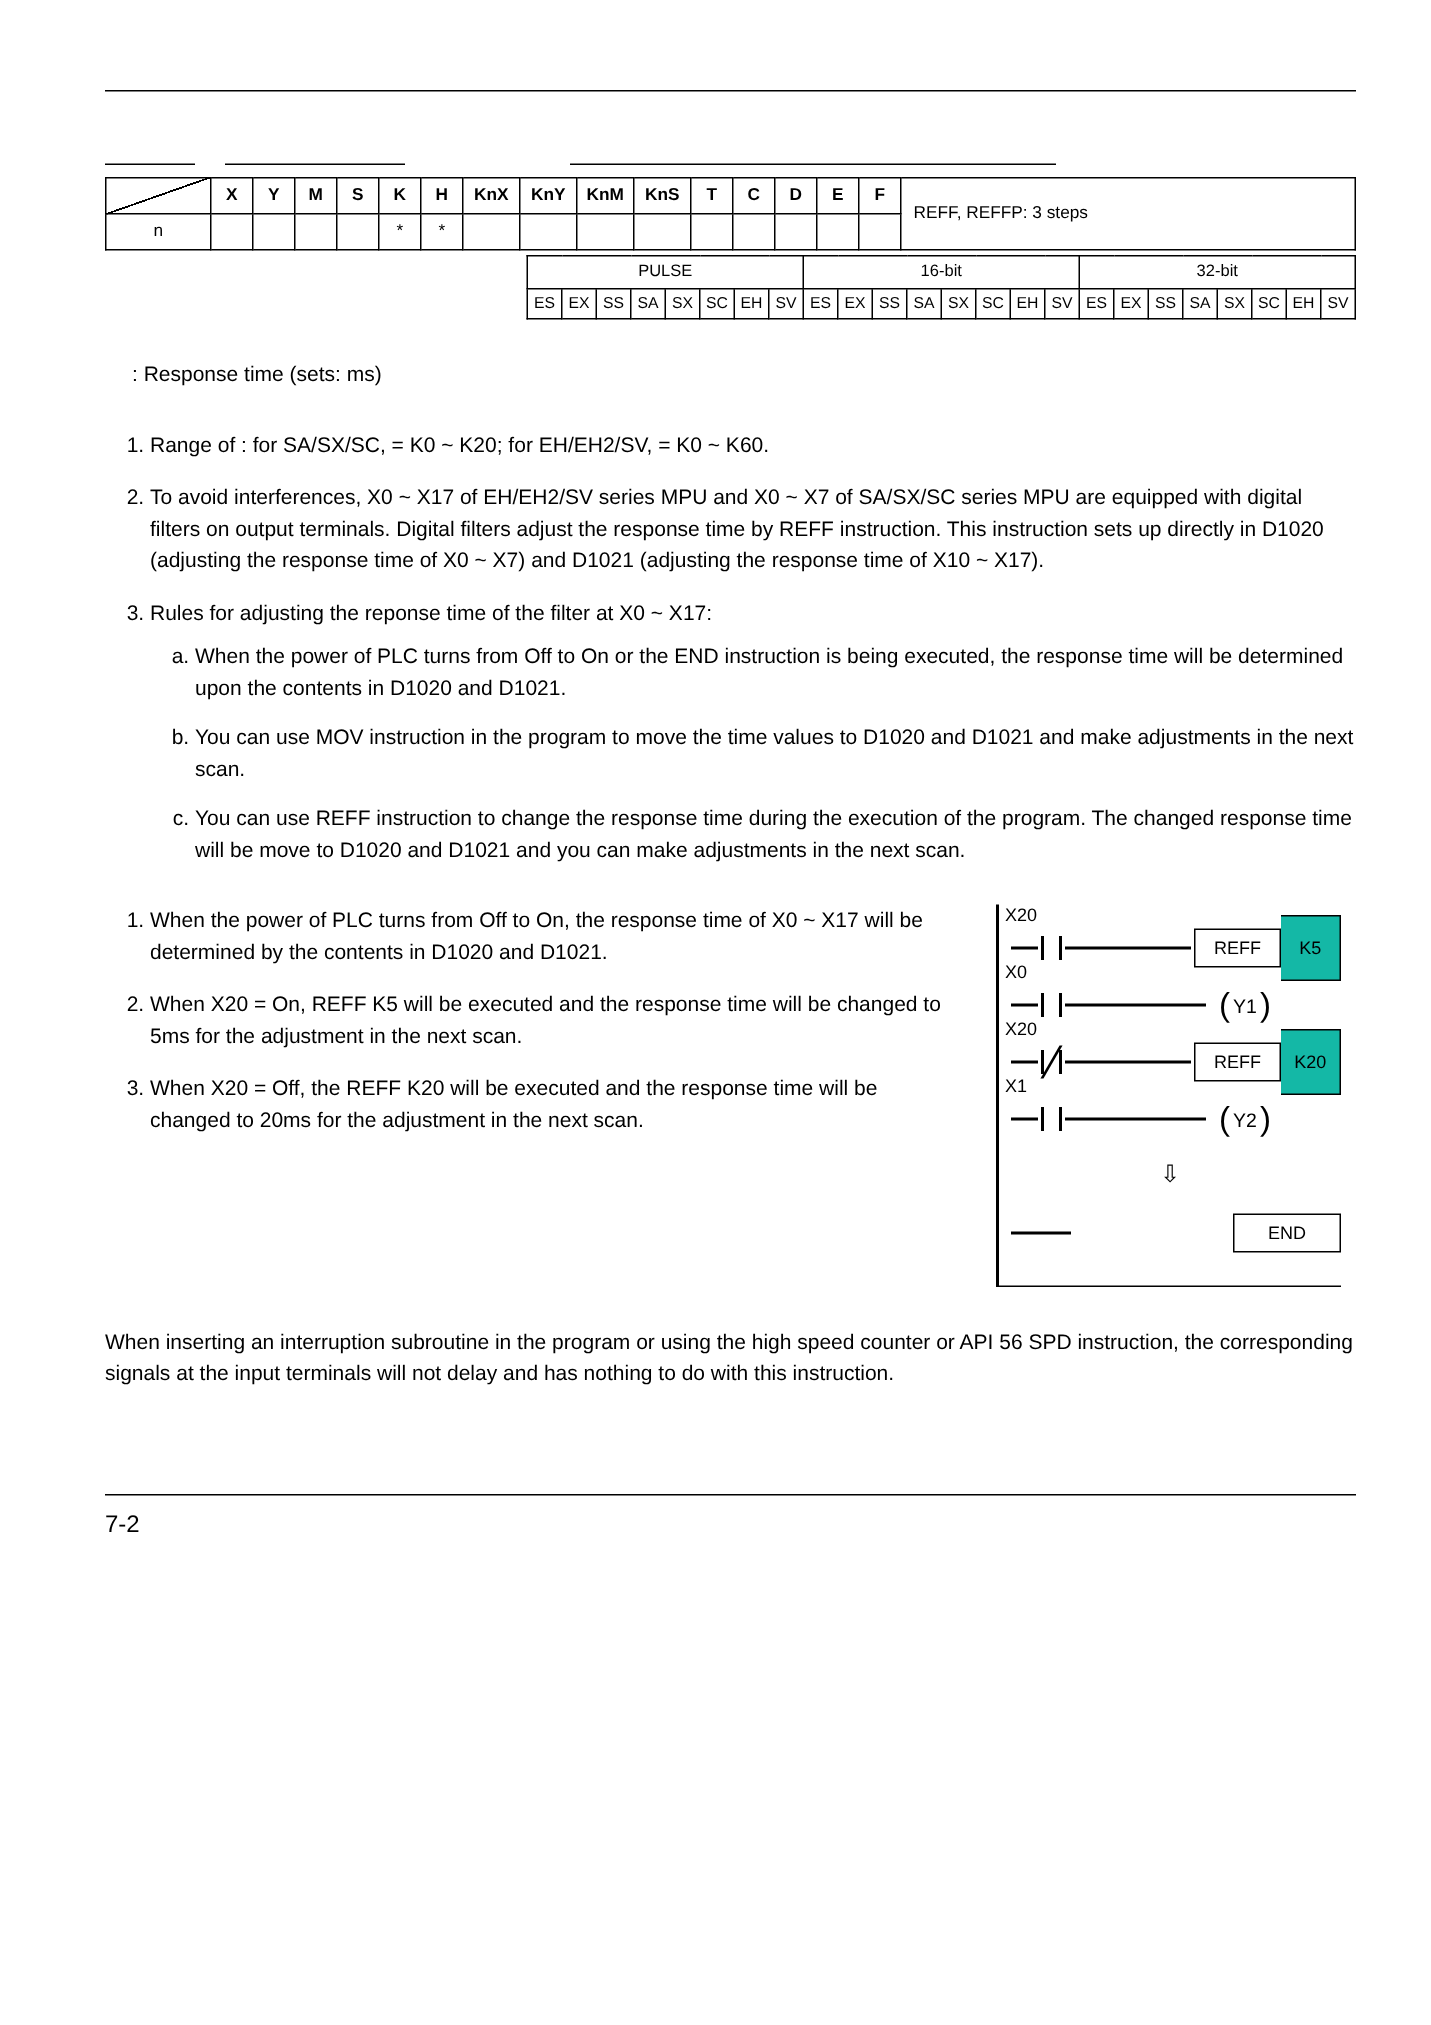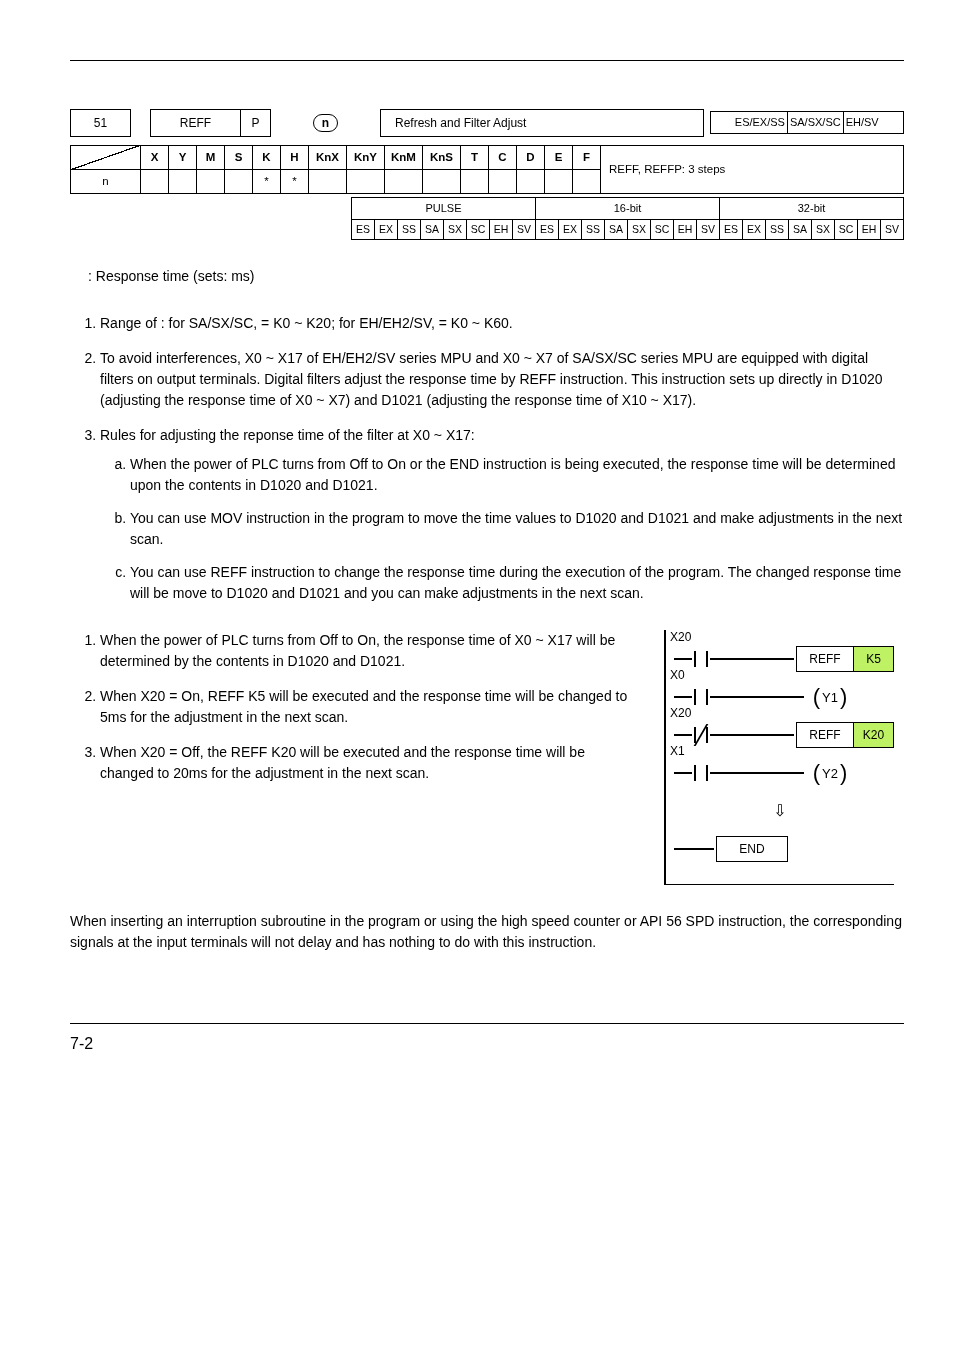--- a/index.html
+++ b/index.html
@@ -72,21 +72,21 @@
   .contact-open { display: inline-flex; align-items: center; }
   .contact-open .bar { width: 2px; height: 16px; background: #000; }
   .contact-open .gap { width: 10px; height: 2px; }
   .contact-closed { display: inline-flex; align-items: center; position: relative; }
   .contact-closed .bar { width: 2px; height: 16px; background: #000; }
   .contact-closed .gap { width: 10px; height: 2px; position: relative; }
   .contact-closed .gap::after { content: ""; position: absolute; left: 0; right: 0; top: -10px; bottom: -10px;
     width: 2px; left: 4px; background: #000; transform: skewX(-30deg); }
 
   .box { border: 1px solid #000; min-width: 58px; height: 26px; display: inline-flex; align-items: center; justify-content: center; background: #fff; }
-  .box2 { border: 1px solid #000; border-left: none; min-width: 40px; height: 26px; display: inline-flex; align-items: center; justify-content: center; background: #bef264; }
+  .box2 { border: 1px solid #000; border-left: none; min-width: 40px; height: 44px; display: inline-flex; align-items: center; justify-content: center; background: #14b8a6; }
   .coil { display: inline-flex; align-items: center; justify-content: center; width: 48px; }
   .coil .paren { font-size: 22px; line-height: 1; }
   .coil .cname { padding: 0 2px; font-size: 13px; }
 
   .rung.center { justify-content: center; padding-left: 0; }
   .rung .arrow-down { display: inline-flex; flex-direction: column; align-items: center; font-size: 16px; line-height: 1; }
 
 </style>
 </head>
 <body>
@@ -105,39 +105,20 @@
   </colgroup>
   <tbody>
       <tr style="height:20px">
     <td class="noborder-x" style="border-top:none"></td>
     <td class="noborder-all"></td>
     <td class="noborder-x" style="border-top:none"></td>
     <td class="noborder-x" style="border-top:none"></td>
     <td class="noborder-all"></td>
     <td class="noborder-x" style="border-top:none"></td>
     <td class="noborder-all"></td>
-  </tr>
-  <tr>
-    <td class="op-cell">51</td>
-    <td class="noborder-all"></td>
-    <td class="op-cell">REFF</td>
-    <td class="op-cell">P</td>
-    <td class="noborder-all">
-      <span class="badge-wrap">
-            <span class="pill-n">n</span>
-          </span>
-    </td>
-    <td class="op-cell" style="text-align:left;padding-left:14px">Refresh and Filter Adjust</td>
-    <td class="noborder-all" style="padding:0 0 0 6px;">
-      <div class="models-box">
-        <span>ES/EX/SS</span>
-        <span class="sep">SA/SX/SC</span>
-        <span class="sep">EH/SV</span>
-      </div>
-    </td>
   </tr>
 </tbody>
   </table>
 
 <div style="height:8px"></div>
 
 <table class="grid-table">
   <colgroup>
     <col class="type-col">
     <col class="flag-col">
@@ -323,21 +304,21 @@
             <span class="cname">Y2</span>
             <span class="paren">)</span>
           </span>
         <span style="width:40px"></span>
       </div>
 
       <div class="rung center">
         <span class="arrow-down">⇩</span>
       </div>
 
-      <div class="rung" style="justify-content:flex-start">
+      <div class="rung" style="justify-content:space-between">
         <span class="hline" style="flex:0 0 40px"></span>
         <span class="box" style="min-width:72px">END</span>
       </div>
     </div>
   </div>
 </div>
 
 <p class="section">When inserting an interruption subroutine in the program or using the high speed counter or API 56 SPD instruction, the corresponding signals at the input terminals will not delay and has nothing to do with this instruction.</p>
 
 <div class="footer">

